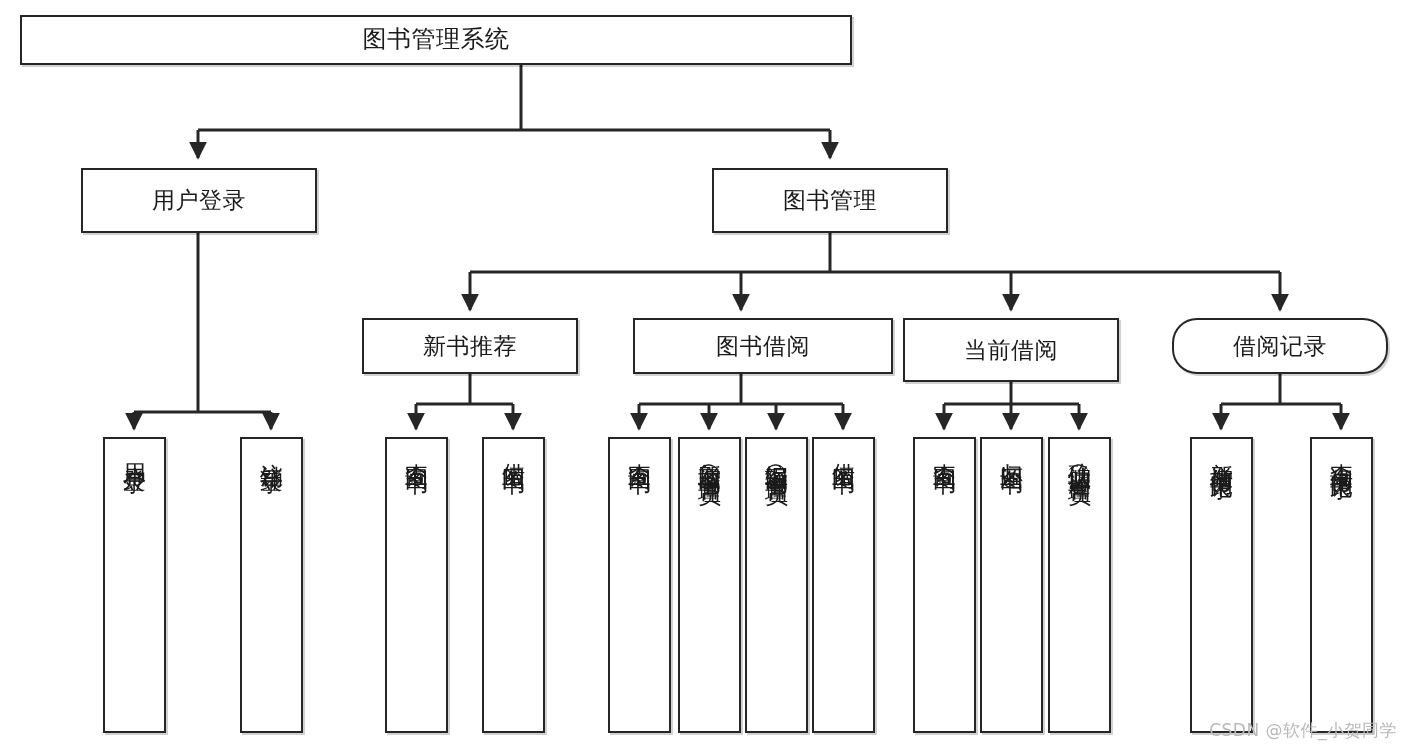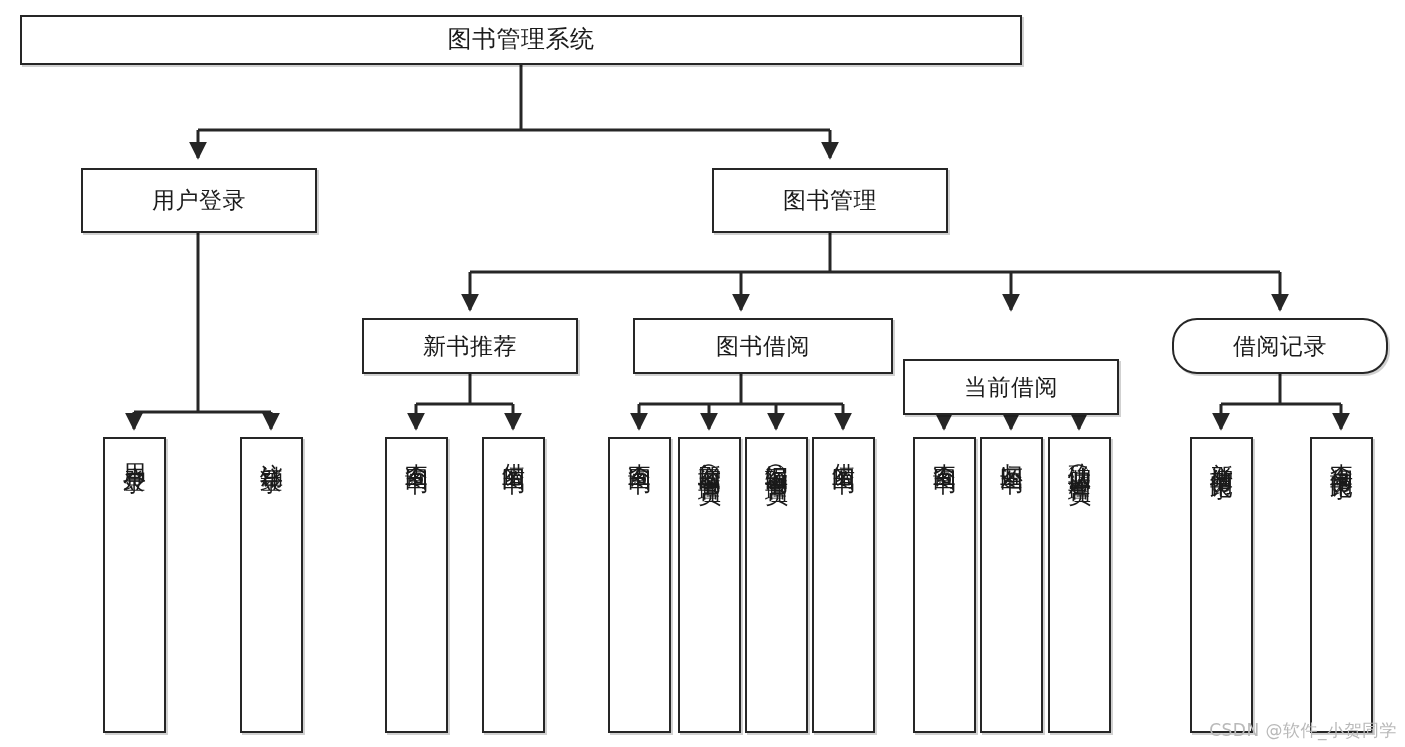--- a/index.html
+++ b/index.html
@@ -120,41 +120,41 @@
       <path d="M 1011 404 L 1011 429" marker-end="url(#arrow)"></path>
       <path d="M 1079 404 L 1079 429" marker-end="url(#arrow)"></path>
 
       <path d="M 1280 374 L 1280 404"></path>
       <path d="M 1221 404 L 1341 404"></path>
       <path d="M 1221 404 L 1221 429" marker-end="url(#arrow)"></path>
       <path d="M 1341 404 L 1341 429" marker-end="url(#arrow)"></path>
     </g>
   </svg>
 
-  <div class="node root horizontal" style="left:20px; top:15px; width:1002px; height:50px;">
+  <div class="node root horizontal" style="left:20px; top:15px; width:832px; height:50px;">
     <span class="node-label">图书管理系统</span>
   </div>
 
   <div class="node horizontal" style="left:81px; top:168px; width:236px; height:65px;">
     <span class="node-label">用户登录</span>
   </div>
 
   <div class="node horizontal" style="left:362px; top:318px; width:216px; height:56px;">
     <span class="node-label">新书推荐</span>
   </div>
 
   <div class="node horizontal" style="left:712px; top:168px; width:236px; height:65px;">
     <span class="node-label">图书管理</span>
   </div>
 
   <div class="node horizontal" style="left:633px; top:318px; width:260px; height:56px;">
     <span class="node-label">图书借阅</span>
   </div>
 
-  <div class="node horizontal" style="left:903px; top:318px; width:216px; height:56px;margin-top:41px;">
+  <div class="node horizontal" style="left:903px; top:318px; width:216px; height:64px;">
     <span class="node-label">当前借阅</span>
   </div>
 
   <div class="node horizontal" style="left:1172px; top:318px; width:216px; height:56px;border-radius:25px;">
     <span class="node-label">借阅记录</span>
   </div>
 
   <div class="node vertical" style="left:103px; top:437px; width:63px; height:296px;">
     <span class="node-label">用户登录</span>
   </div>

